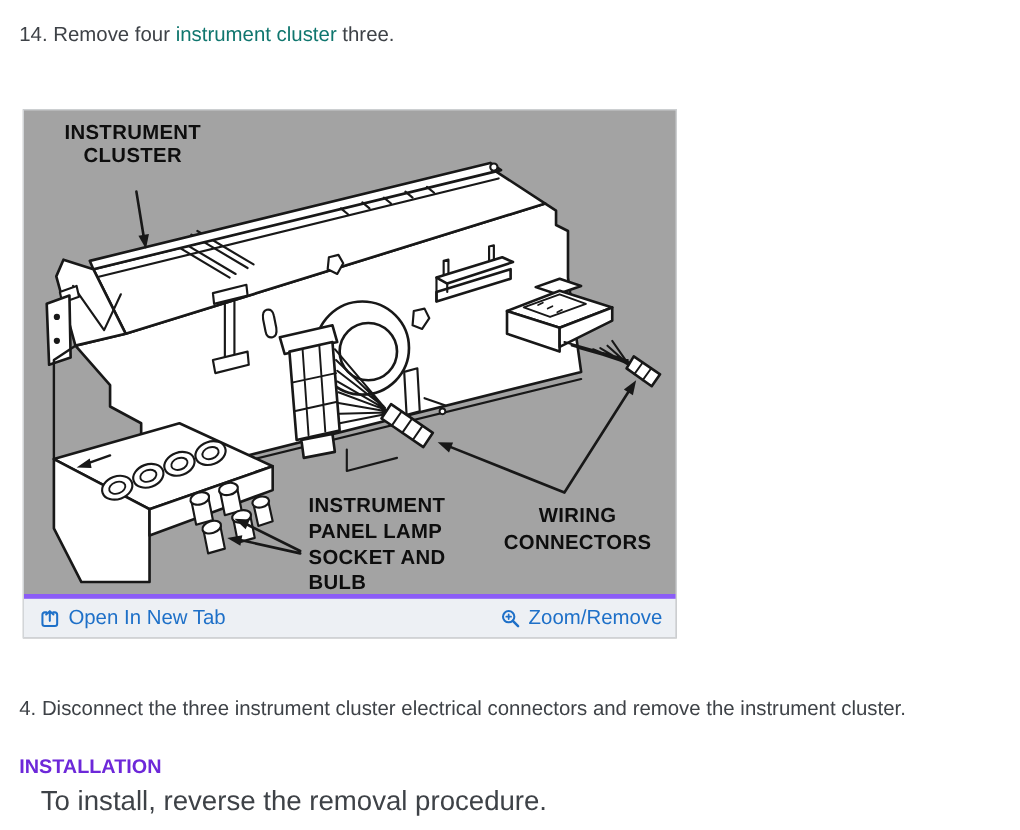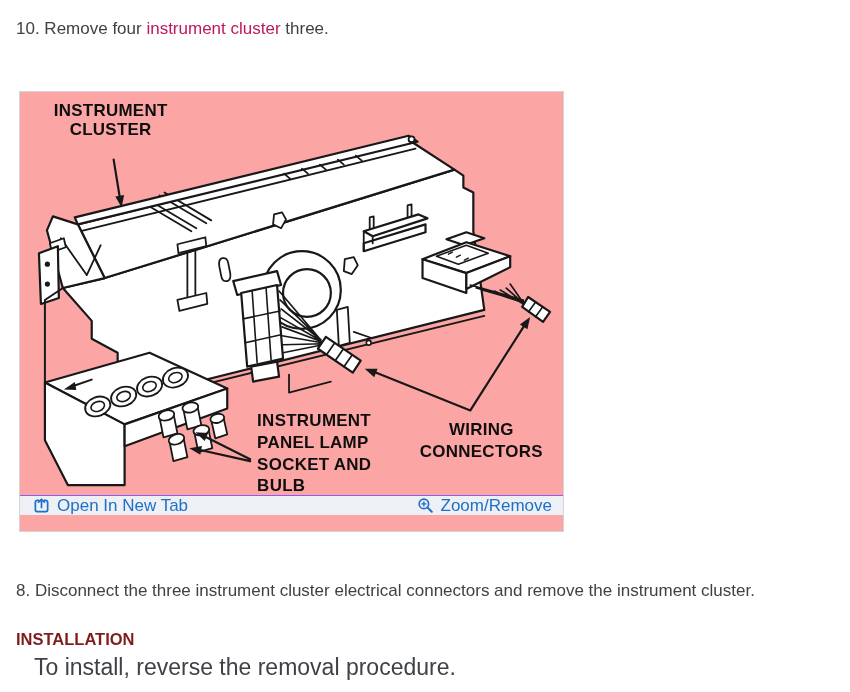--- a/index.html
+++ b/index.html
@@ -3,41 +3,41 @@
 <meta charset="utf-8">
 <style>
   html,body{margin:0;padding:0;}
   body{
     width:850px;height:692px;background:#ffffff;position:relative;overflow:hidden;
     font-family:"Liberation Sans","DejaVu Sans",sans-serif;color:#3e4247;
   }
   .step-line{position:absolute;font-size:17px;white-space:nowrap;color:#3e4247;}
   .step10{left:16px;top:19px;}
   .step11{left:16px;top:581px;}
-  .inline-link{color:#be185d;cursor:pointer;text-decoration:none;}
+  .inline-link{color:#0f766e;cursor:pointer;text-decoration:none;}
   .figure-panel{
     position:absolute;left:19px;top:91px;width:543px;height:439px;
-    border:1px solid #d2d5d8;background:#fca5a5;box-sizing:content-box;
+    border:1px solid #d2d5d8;background:#a3a3a3;box-sizing:content-box;
   }
   .diagram-wrap{position:absolute;left:0;top:0;width:543px;height:403px;}
   .figure-toolbar{
-    position:absolute;left:0;bottom:16px;width:100%;height:20px;background:#edf0f4;
-    border-top:1px solid #8b5cf6;display:flex;align-items:center;
+    position:absolute;left:0;bottom:0;width:100%;height:36px;background:#edf0f4;
+    border-top:4px solid #8b5cf6;display:flex;align-items:center;
     justify-content:space-between;box-sizing:border-box;padding:0 11px 0 13px;
   }
   .toolbar-link{display:flex;align-items:center;gap:7px;color:#1e70c8;font-size:17px;cursor:pointer;text-decoration:none;}
   .toolbar-link svg{display:block;}
-  .installation-heading{position:absolute;left:16px;top:630px;font-size:16.5px;font-weight:bold;color:#7f1d1d;}
+  .installation-heading{position:absolute;left:16px;top:630px;font-size:16.5px;font-weight:bold;color:#6d28d9;}
   .installation-body{position:absolute;left:34px;top:654px;font-size:23px;}
   .diag-label{font-family:"Liberation Sans","DejaVu Sans",sans-serif;font-weight:bold;font-size:17px;fill:#0e0e0e;letter-spacing:.3px;}
 </style>
 </head>
 <body>
 
-<div class="step-line step10"><span>10. Remove four </span><a class="inline-link">instrument cluster</a><span> three.</span></div>
+<div class="step-line step10"><span>14. Remove four </span><a class="inline-link">instrument cluster</a><span> three.</span></div>
 
 <div class="figure-panel">
   <div class="diagram-wrap">
     <svg width="543" height="403" viewBox="0 0 545 405" preserveAspectRatio="none">
       <g stroke="#181818" fill="none" stroke-width="2.2" stroke-linejoin="round" stroke-linecap="round">
 
         <path fill="#ffffff" d="M85,187 L436,78 L445,84 L445,96 L455,101 L455,140 L466,219 L163,295 L98,282 L98,262 L72,248 L72,230 L43,197 Z"></path>
 
         <path fill="#ffffff" d="M58,133 L393,50 L436,78 L85,187 Z"></path>
         <path stroke-width="1.8" d="M125,112 L172,140 M130,109 L177,137 M140,104 L187,132 M145,101 L192,129"></path>
@@ -190,16 +190,16 @@
           <circle cx="7.3" cy="7.3" r="5"></circle>
           <path d="M7.3,5.2 V9.4 M5.2,7.3 H9.4" stroke-width="1.5"></path>
           <path d="M11,11 L15.6,15.6" stroke-width="2.2"></path>
         </svg>
       </span>
       <span>Zoom/Remove</span>
     </a>
   </div>
 </div>
 
-<div class="step-line step11">8. Disconnect the three instrument cluster electrical connectors and remove the instrument cluster.</div>
+<div class="step-line step11">4. Disconnect the three instrument cluster electrical connectors and remove the instrument cluster.</div>
 
 <div class="installation-heading">INSTALLATION</div>
 <div class="installation-body">To install, reverse the removal procedure.</div>
 
 </body></html>

